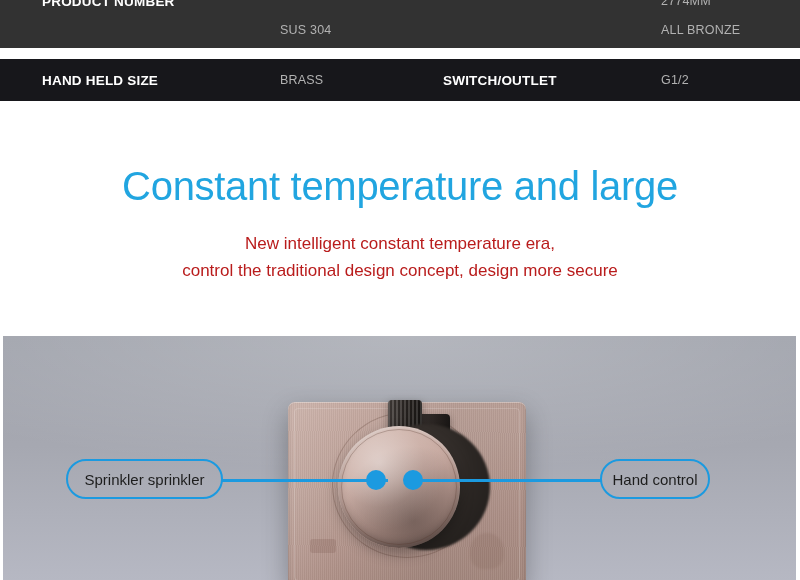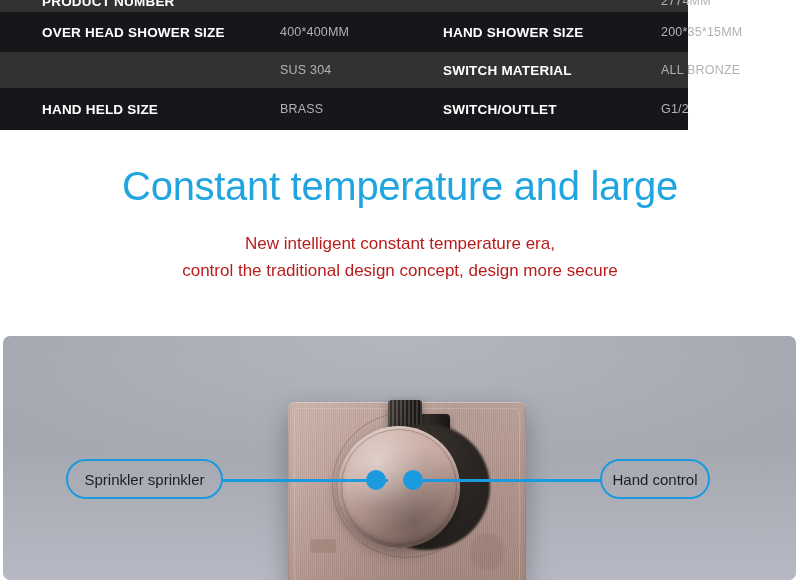--- a/index.html
+++ b/index.html
@@ -27,30 +27,30 @@
     left: 0;
     top: 0;
     width: 800px;
     height: 130px;
     overflow: hidden;
   }
   .spec-row {
     position: relative;
     display: flex;
     align-items: center;
-    width: 688px;
+    width: 800px;
     box-sizing: border-box;
   }
   .spec-row.dark  { background: #17171b; }
   .spec-row.light { background: #323232; }
 
   .spec-row.partial { height: 12px; }
   .spec-row.r1 { height: 40px; }
   .spec-row.r2 { height: 36px; }
-  .spec-row.r3 { height: 42px; }
+  .spec-row.r3 { height: 42px; margin-top: 11px; }
 
   .cell-label {
     color: #ffffff;
     font-size: 13.5px;
     font-weight: 700;
     letter-spacing: 0.2px;
     white-space: nowrap;
   }
   .cell-value {
     color: #b2b2b2;
@@ -104,21 +104,20 @@
   .photo-panel {
     position: absolute;
     left: 3px;
     top: 336px;
     width: 793px;
     height: 244px;
     overflow: hidden;
     background:
       radial-gradient(120% 90% at 50% 0%, rgba(255,255,255,0.22) 0%, rgba(255,255,255,0) 62%),
       linear-gradient(180deg, #9fa2ab 0%, #a6a8b1 45%, #b6b8c3 100%);
-    border-radius: 7px;
   }
 
   
   .valve-plate {
     position: absolute;
     left: 285px;
     top: 66px;
     width: 238px;
     height: 185px;
     border-radius: 7px;
@@ -286,30 +285,23 @@
 
   <div class="spec-table">
 
     <div class="spec-row light partial">
       <span class="cell-label c1">PRODUCT NUMBER</span>
       <span class="cell-value c2"></span>
       <span class="cell-label c3"></span>
       <span class="cell-value c4">2774MM</span>
     </div>
 
-    <div class="spec-row dark r1">
-      <span class="cell-label c1">OVER HEAD SHOWER SIZE</span>
-      <span class="cell-value c2">400*400MM</span>
-      <span class="cell-label c3">HAND  SHOWER SIZE</span>
-      <span class="cell-value c4">200*35*15MM</span>
-    </div>
 
     <div class="spec-row light r2">
       <span class="cell-value c2">SUS 304</span>
-      <span class="cell-label c3">SWITCH MATERIAL</span>
       <span class="cell-value c4">ALL BRONZE</span>
     </div>
 
     <div class="spec-row dark r3">
       <span class="cell-label c1">HAND HELD SIZE</span>
       <span class="cell-value c2">BRASS</span>
       <span class="cell-label c3">SWITCH/OUTLET</span>
       <span class="cell-value c4">G1/2</span>
     </div>
 

